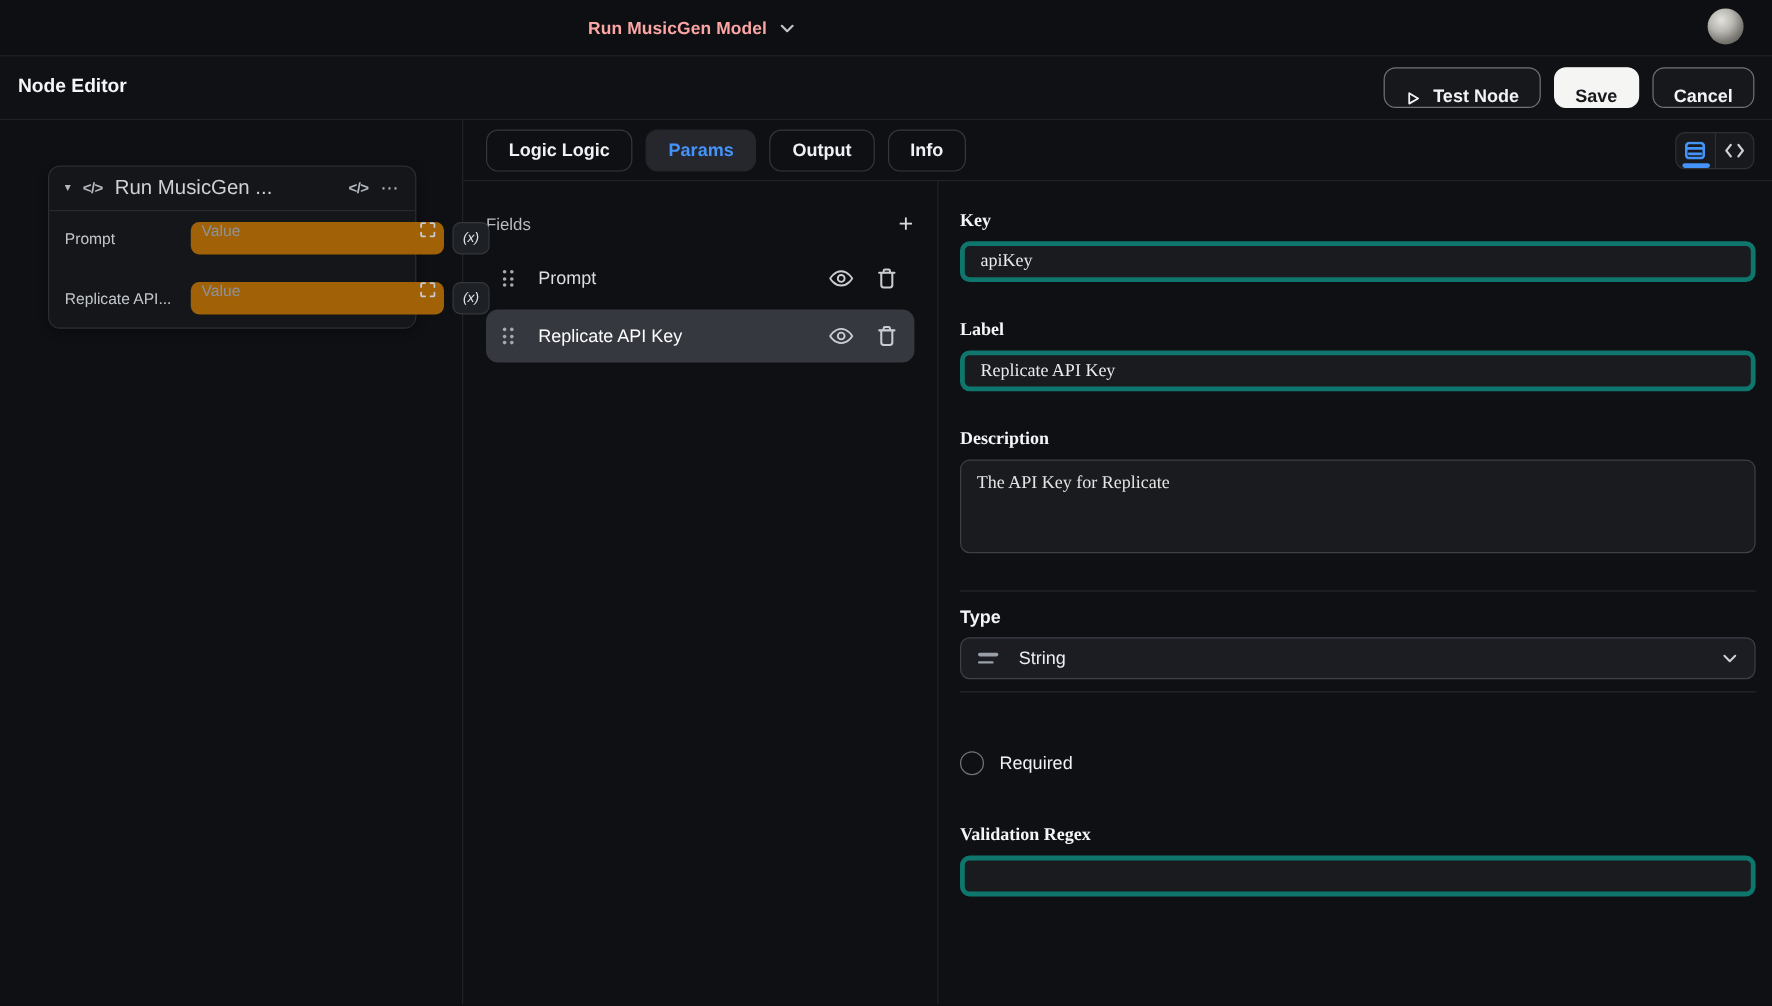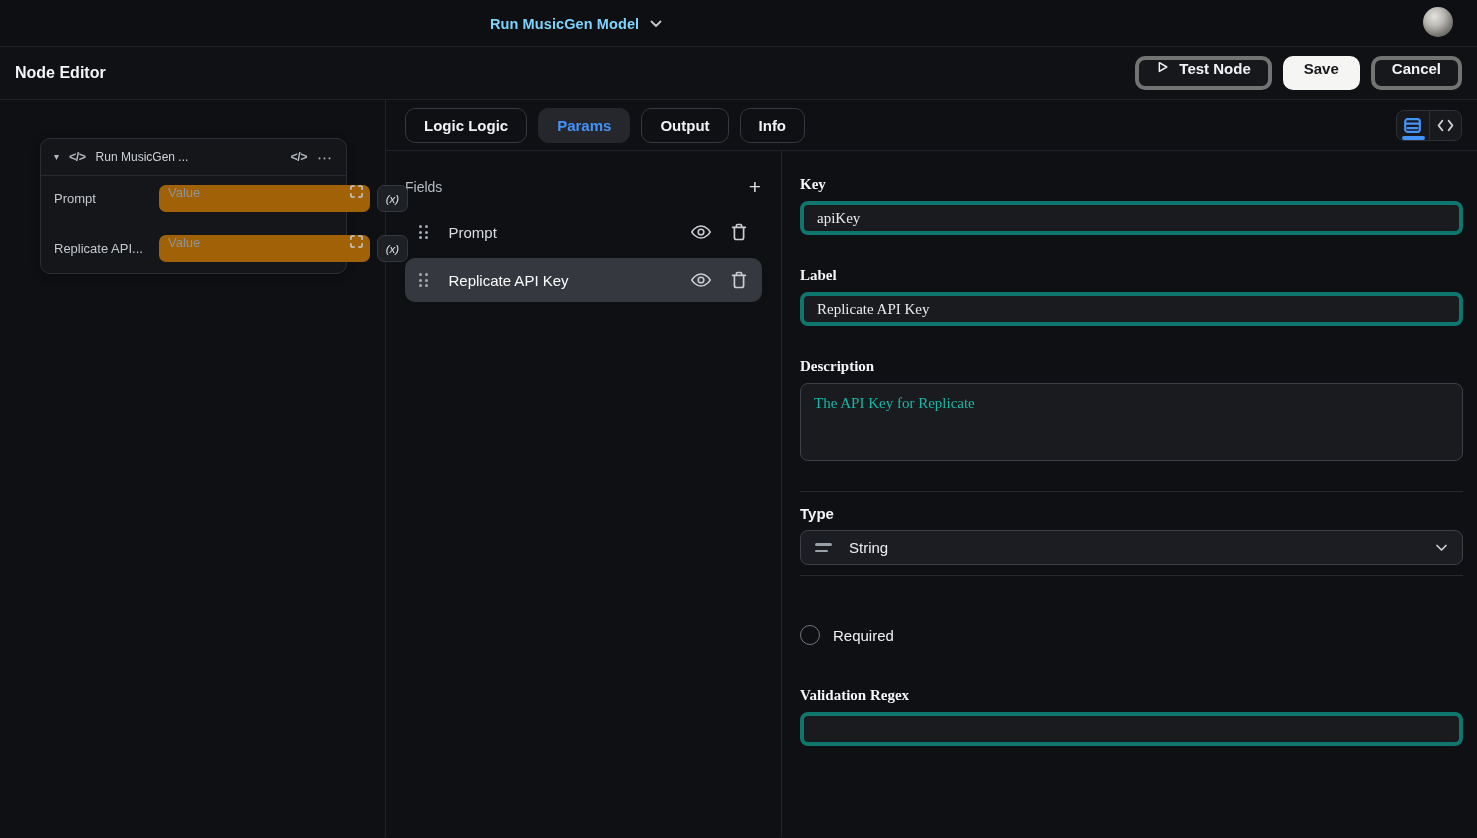--- a/index.html
+++ b/index.html
@@ -14,38 +14,38 @@
 
   
   .topbar {
     position:relative; height:47px;
     background:#0e0f12; border-bottom:1px solid #1f2227;
   }
   .topbar-title-group {
     position:absolute; left:490px; top:0; height:47px;
     display:flex; align-items:center; gap:11px; cursor:pointer;
   }
-  .topbar-title { font-size:14.5px; font-weight:700; color:#7dd3fc; letter-spacing:.1px;text-align:right; }
+  .topbar-title { font-size:14.5px; font-weight:700; color:#fca5a5; letter-spacing:.1px;text-align:right; }
   .avatar {
     position:absolute; right:24px; top:7px; width:30px; height:30px; border-radius:50%;
     background:radial-gradient(circle at 38% 32%, #e3e2dd 0%, #b9b8b2 35%, #7c7b76 65%, #4a4a47 100%);
     cursor:pointer;
   }
 
   
   .header-bar {
     height:53px; background:#101114; border-bottom:1px solid #1f2227;
     display:flex; align-items:center; padding:0 15px;
   }
   .header-title { font-size:16px; font-weight:700; color:#f5f6f8; }
   .header-actions { margin-left:auto; display:flex; align-items:center; gap:11px; }
   .btn {
-    height:34px; border-radius:10px; border:4px solid #737373;
+    height:34px; border-radius:10px; border:1px solid #737373;
     background:#17181c; color:#f2f3f5; font-size:15px; font-weight:600;
-    display:flex; align-items:flex-start; padding:0 17px; gap:10px; cursor:pointer;
+    display:flex; align-items:flex-end; padding:0 17px; gap:10px; cursor:pointer;
     font-family:inherit;
   }
   .btn-save { background:#f5f5f3; border-color:#f5f5f3; color:#17181b; }
 
   
   .main { display:flex; height:737px; }
   .left-panel { width:386px; flex:none; border-right:1px solid #202329; position:relative; background:#0f1013; }
   .right-region { flex:1; display:flex; flex-direction:column; }
   .toolbar-row {
     height:51px; flex:none; display:flex; align-items:center;
@@ -82,21 +82,21 @@
     position:absolute; left:40px; top:38px; width:307px;
     background:#141619; border:1px solid #2b2e34; border-radius:10px;
     box-shadow:0 2px 8px rgba(0,0,0,.35);
   }
   .card-header {
     height:37px; display:flex; align-items:center; gap:10px;
     padding:0 13px; border-bottom:1px solid #26292e;
   }
   .caret { font-size:10px; color:#b4b8be; line-height:1; cursor:pointer; }
   .code-glyph { font-size:12.5px; font-weight:600; color:#b4b8be; letter-spacing:-.5px; cursor:pointer; }
-  .card-title { flex:1; font-size:12px; color:#ced1d6; white-space:nowrap; overflow:hidden; text-overflow:ellipsis; }
+  .card-title { flex:1; font-size:17px; color:#ced1d6; white-space:nowrap; overflow:hidden; text-overflow:ellipsis; }
   .ellipsis-glyph { font-size:15px; color:#b4b8be; line-height:1; cursor:pointer; letter-spacing:1px; }
   .card-body { padding:9px 12px 11px 13px; }
   .card-row { display:flex; align-items:center; height:27px; margin-bottom:4px; }
   .card-row:last-child { margin-bottom:0;margin-top:23px; }
   .card-row-label {
     width:105px; flex:none; font-size:13px; color:#c4c8cd;
     white-space:nowrap; overflow:hidden; text-overflow:ellipsis; padding-right:6px;
   }
   .mini-input {
     flex:1; height:27px; background:#a16207; border-radius:7px;
@@ -135,21 +135,21 @@
   .icon-btn { cursor:pointer; display:flex; color:#c9ccd1; }
 
   
   .form-label { font-size:15px; font-weight:700; color:#f4f5f7; margin-bottom:8px; }
   .text-input {
     width:100%; height:34px; background:#191b1f; border:4px solid #0f766e; border-radius:8px;
     color:#e9ebee; font-size:15px; padding:0 13px; outline:none; font-family:inherit;
   }
   .text-area {
     width:100%; height:78px; background:#191b1f; border:1px solid #3d4046; border-radius:8px;
-    color:#14b8a6; font-size:15px; padding:9px 13px; outline:none; resize:none;
+    color:#e5e5e5; font-size:15px; padding:9px 13px; outline:none; resize:none;
     font-family:inherit; line-height:1.4;
   }
   .section { margin-bottom:32px;font-family:Liberation Serif, serif; }
   .hr { border:none; border-top:1px solid #26282d; }
   .select-box {
     width:100%; height:35px; background:#1b1d22; border:1px solid #3d4046; border-radius:8px;
     display:flex; align-items:center; padding:0 14px; gap:17px; cursor:pointer;
   }
   .type-icon { display:flex; flex-direction:column; gap:4px; width:17px; }
   .type-icon i { height:2.5px; background:#9aa0a7; border-radius:2px; display:block; }

